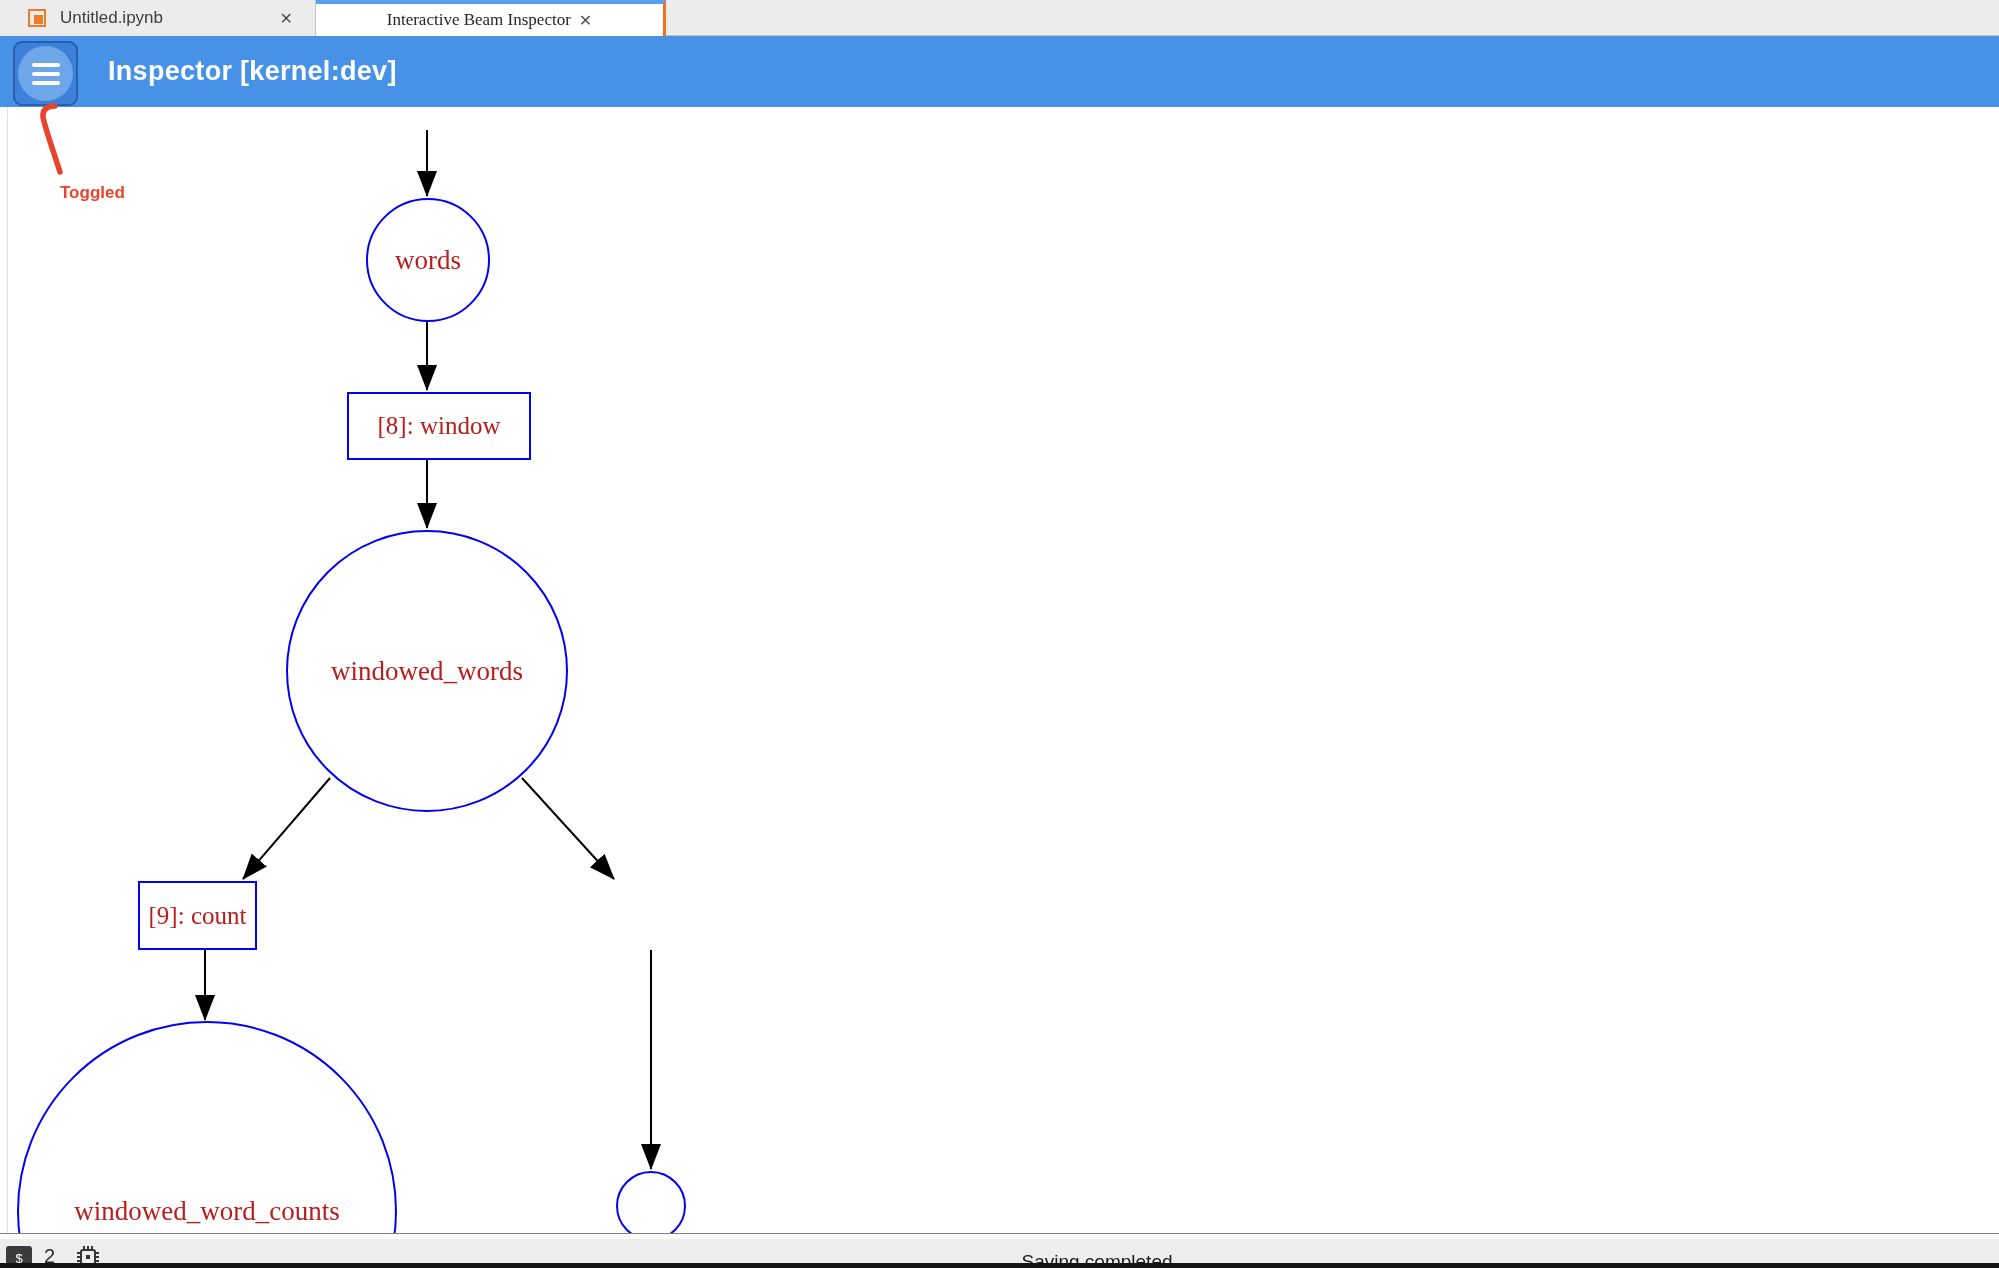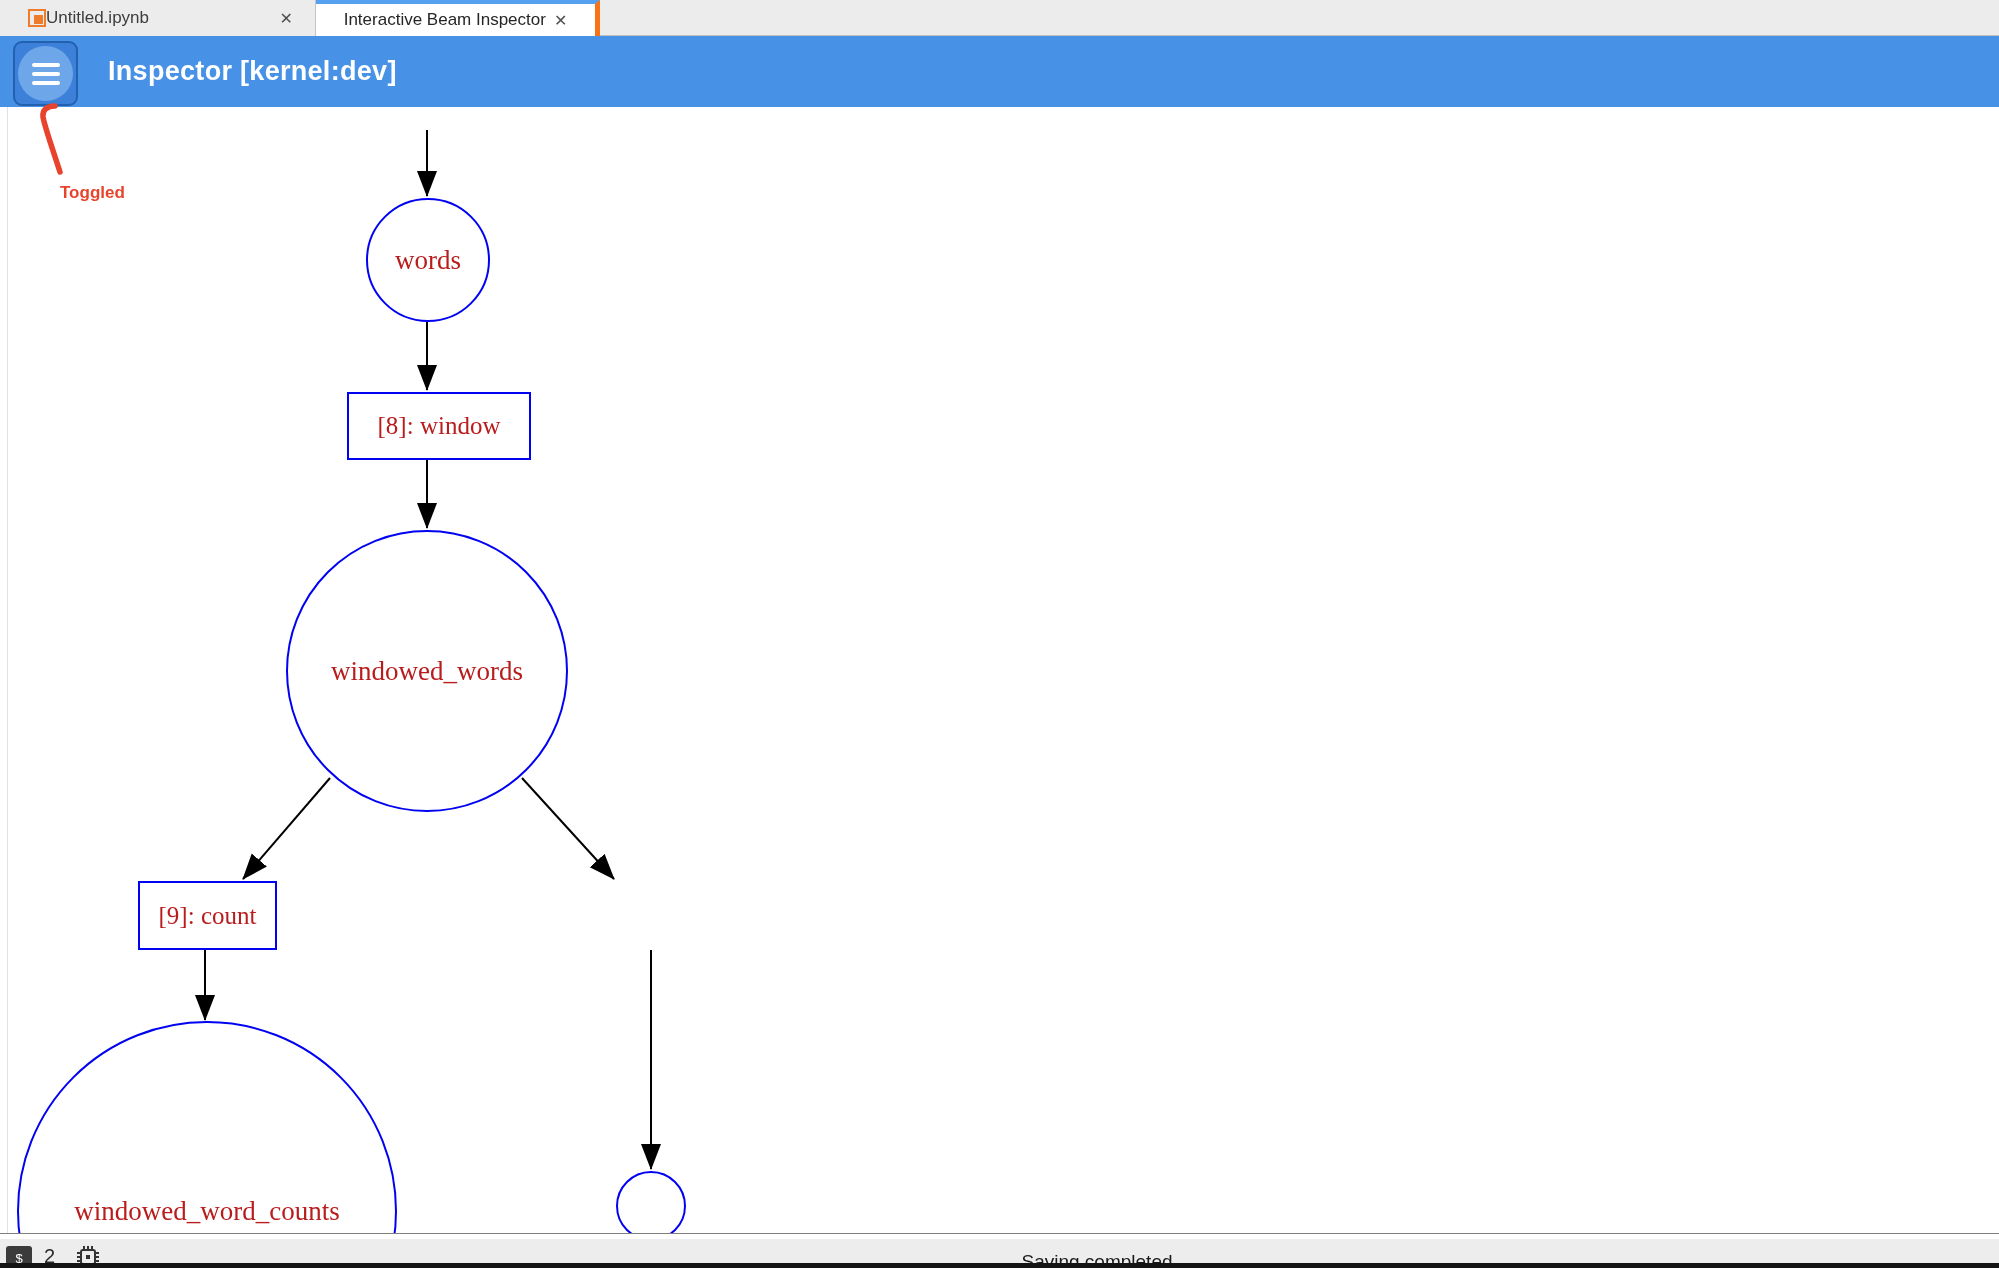--- a/index.html
+++ b/index.html
@@ -6,24 +6,24 @@
   html,body { width:1999px; height:1268px; overflow:hidden; background:#ffffff;
               font-family:"Liberation Sans", sans-serif; }
   .stage { position:absolute; left:0; top:0; width:1999px; height:1268px; }
 
   
   .tabbar { position:absolute; left:0; top:0; width:1999px; height:36px;
             background:#ececec; border-bottom:1px solid #bfbfbf; display:flex; }
   .tab { height:36px; display:flex; align-items:center; font-size:17px; color:#3d3d3d; }
   .tab-untitled { width:316px; padding-left:28px; background:#ececec;
                   border-right:1px solid #c3c3c3; }
-  .tab-untitled .tab-label { }
+  .tab-untitled .tab-label { margin-left:14px; }
   .tab-untitled .tab-close { margin-left:auto; margin-right:22px; }
-  .tab-active { width:284px; background:#ffffff; border-top:4px solid #55a0ef;
-                border-right:5px solid #f97316; justify-content:center; color:#262626; }
+  .tab-active { width:350px; background:#ffffff; border-top:4px solid #55a0ef;
+                border-right:3px solid #f97316; justify-content:center; color:#262626;font-family:Liberation Serif, serif; }
   .tab-active .tab-close { margin-left:8px; }
   .tab-close { color:#4f4f4f; font-size:16px; cursor:pointer; }
   .nb-icon { position:relative; width:18px; height:18px; border:2px solid #ef7c2a; flex:0 0 auto; }
   .nb-icon::after { content:""; position:absolute; right:1px; bottom:1px; width:9px; height:9px;
                     background:#ef7c2a; }
 
   
   .header { position:absolute; left:0; top:36px; width:1999px; height:71px; background:#4791e6;
             display:flex; align-items:center; }
   .menu-btn { position:absolute; left:13px; top:5px; width:65px; height:65px;
@@ -113,21 +113,21 @@
   <div class="gnodes" id="graph-nodes">
       <div class="gnode circle" style="left: 366px; top: 198px; height: 124px; width: 124px;">
         <span>words</span>
       </div>
       <div class="gnode rect" style="left: 347px; top: 392px; width: 184px; height: 68px;">
         <span>[8]: window</span>
       </div>
       <div class="gnode circle" style="left: 286px; top: 530px; height: 282px; width: 282px;">
         <span>windowed_words</span>
       </div>
-      <div class="gnode rect" style="left: 138px; top: 881px; width: 139px; height: 69px;">
+      <div class="gnode rect" style="left: 138px; top: 881px; width: 119px; height: 69px;">
         <span>[9]: count</span>
       </div>
       <div class="gnode circle" style="left: 17px; top: 1021px; height: 380px; width: 380px;">
         <span>windowed_word_counts</span>
       </div>
       <div class="gnode circle" style="left: 616px; top: 1171px; height: 70px; width: 70px;">
         <span></span>
       </div>
     </div>
 

